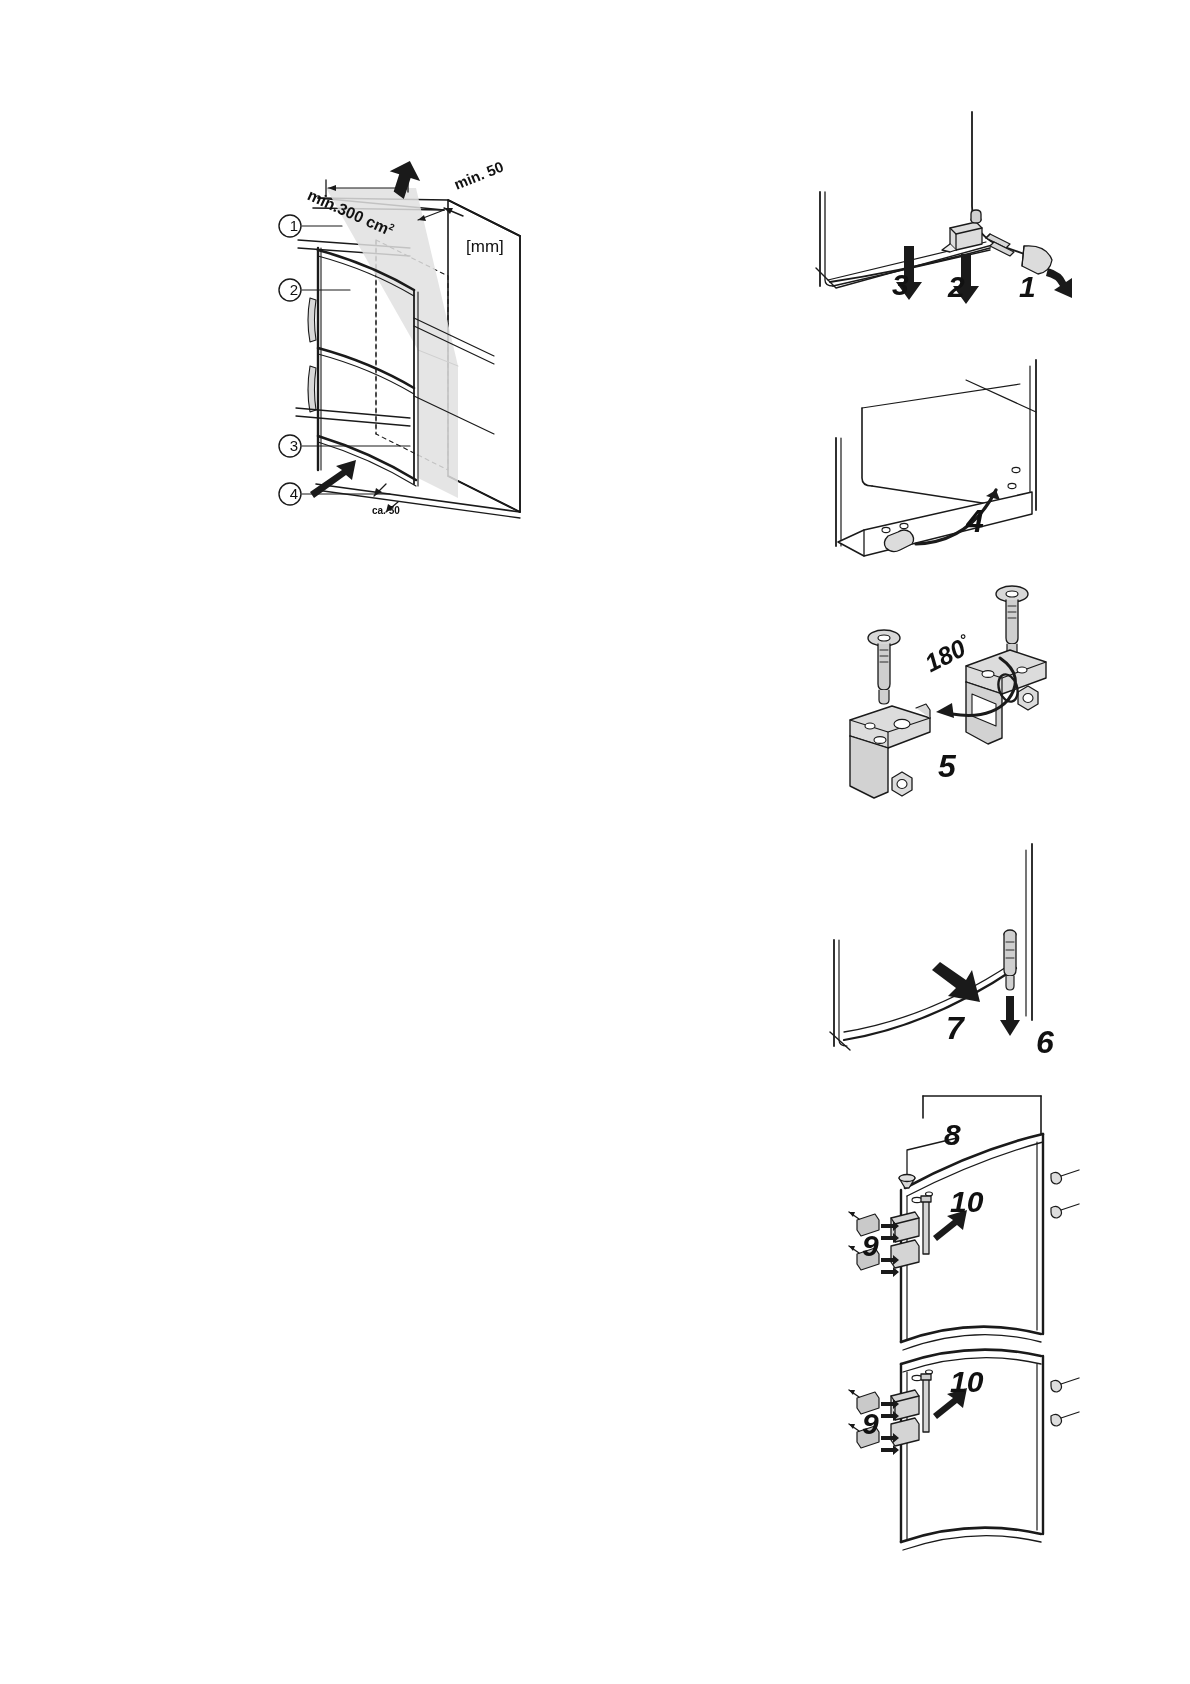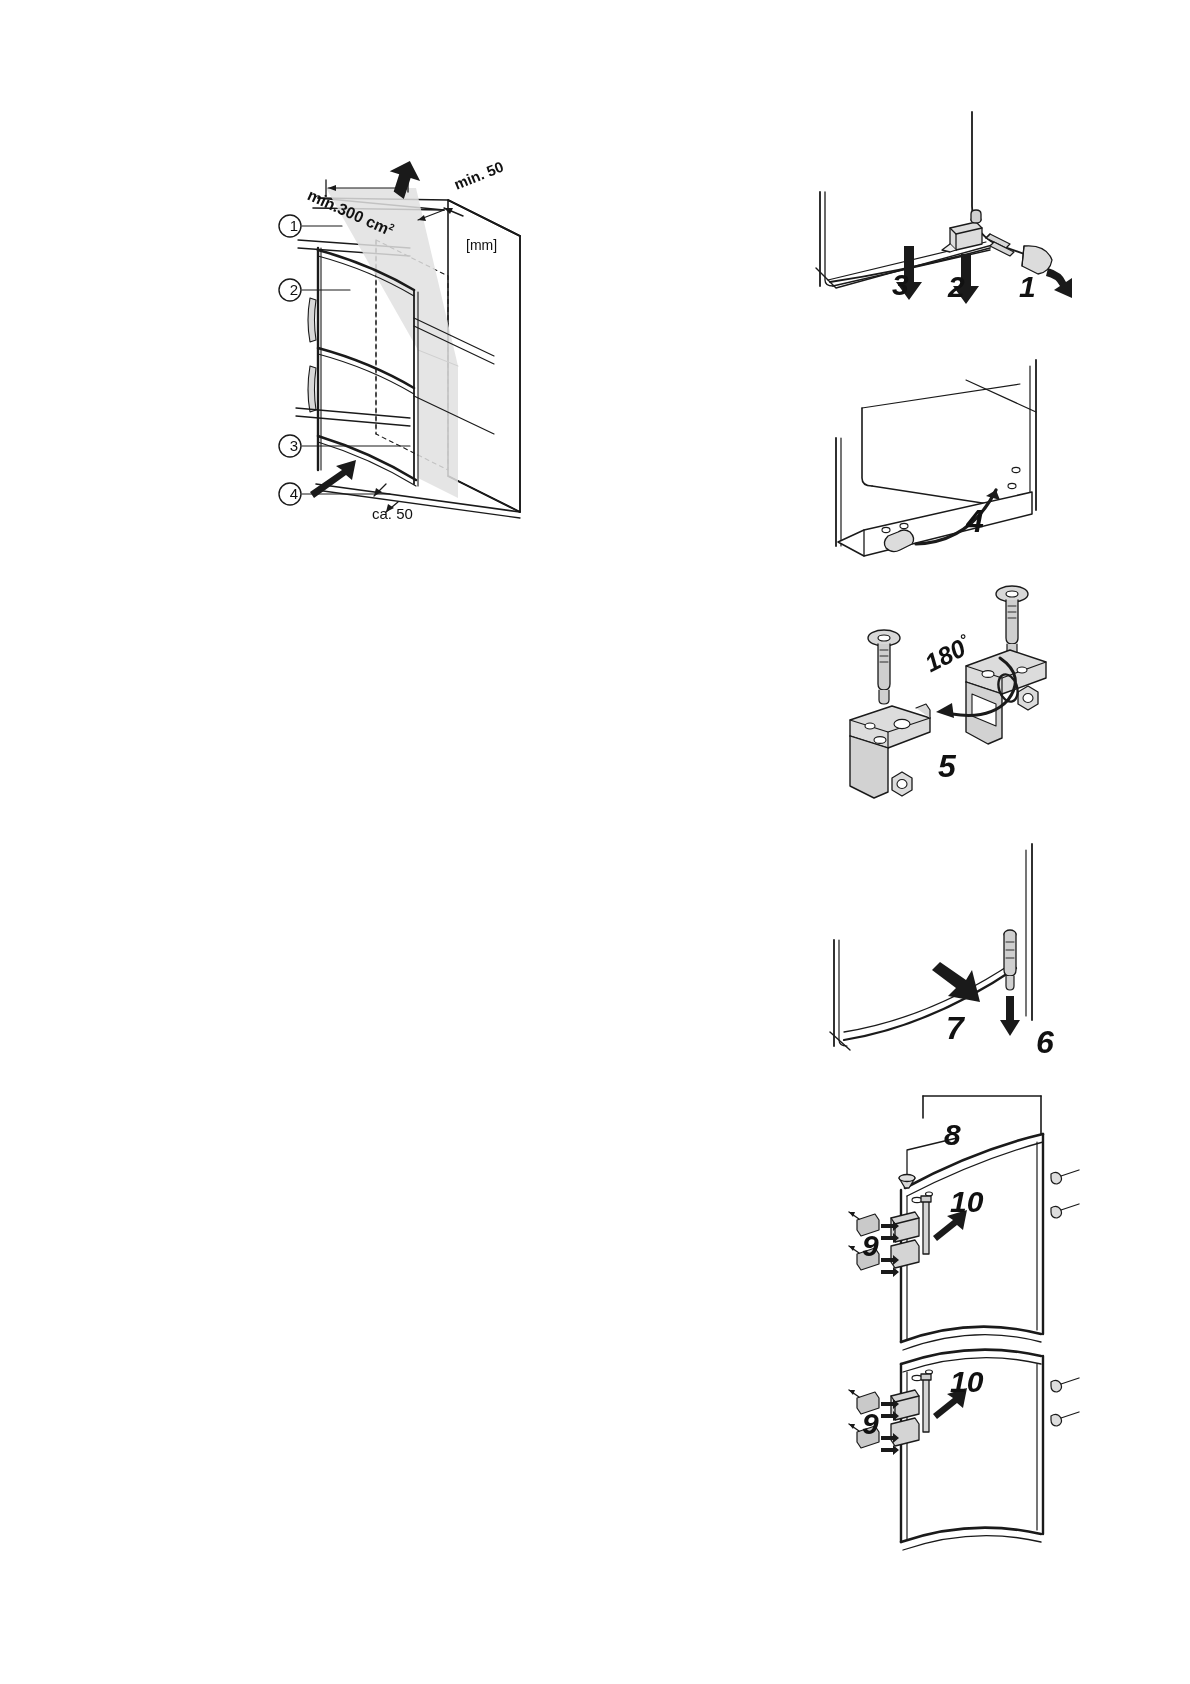--- a/index.html
+++ b/index.html
@@ -107,23 +107,23 @@
   <div class="lbl" style="left:283px;top:438px;width:22px;text-align:center;font-size:15px;font-weight:normal;">3</div>
   <div class="lbl" style="left:283px;top:486px;width:22px;text-align:center;font-size:15px;font-weight:normal;">4</div>
 
   <div style="position:absolute;left:312px;top:186px;transform:rotate(24deg);transform-origin:left top;
               font-size:16px;font-weight:bold;white-space:nowrap;">
     <span>min.300 cm</span><sup style="font-size:9px;">2</sup>
   </div>
 
   <div class="lbl" style="left:452px;top:178px;transform:rotate(-22deg);transform-origin:left top;font-size:15px;white-space:nowrap;">min. 50</div>
 
-  <div class="lbl" style="left:466px;top:238px;font-size:14px;font-weight:normal;">[mm]</div>
-
-  <div class="lbl" style="left:372px;top:506px;font-size:15px;font-weight:normal;white-space:nowrap;">ca. 50</div>
+  <div class="lbl" style="left:466px;top:238px;font-size:17px;font-weight:normal;">[mm]</div>
+
+  <div class="lbl" style="left:372px;top:506px;font-size:10px;font-weight:bold;white-space:nowrap;">ca. 50</div>
 
   <div class="fig" style="left:800px;top:110px;width:280px;height:200px;">
     <svg width="280" height="200" viewBox="0 0 280 200">
       <g fill="none" stroke="#1a1a1a" stroke-width="1.6" stroke-linejoin="round" stroke-linecap="round">
 
         <path d="M172 2 L172 96 Q172 122 196 134 L230 146" stroke-width="1.8"></path>
 
         <path d="M20 82 L20 176" stroke-width="1.8"></path>
         <path d="M25 82 L25 170 Q25 176 33 176" stroke-width="1.3"></path>
 

